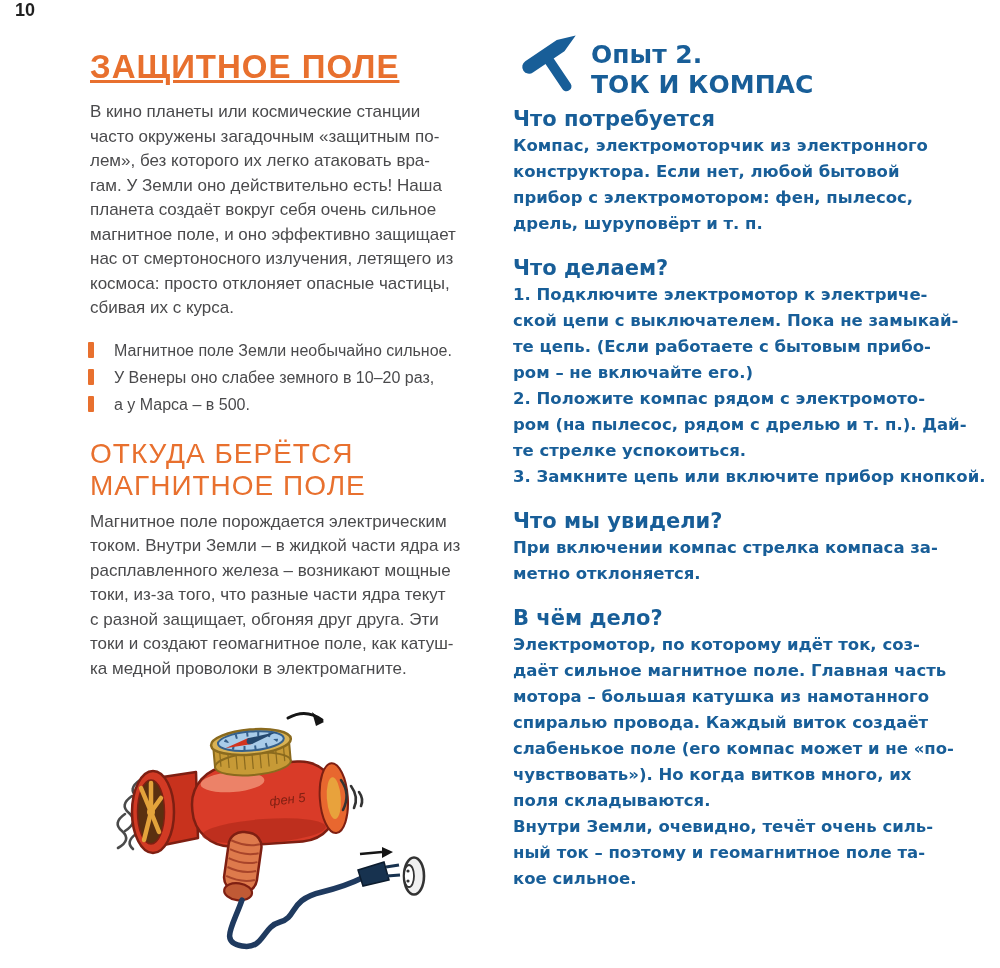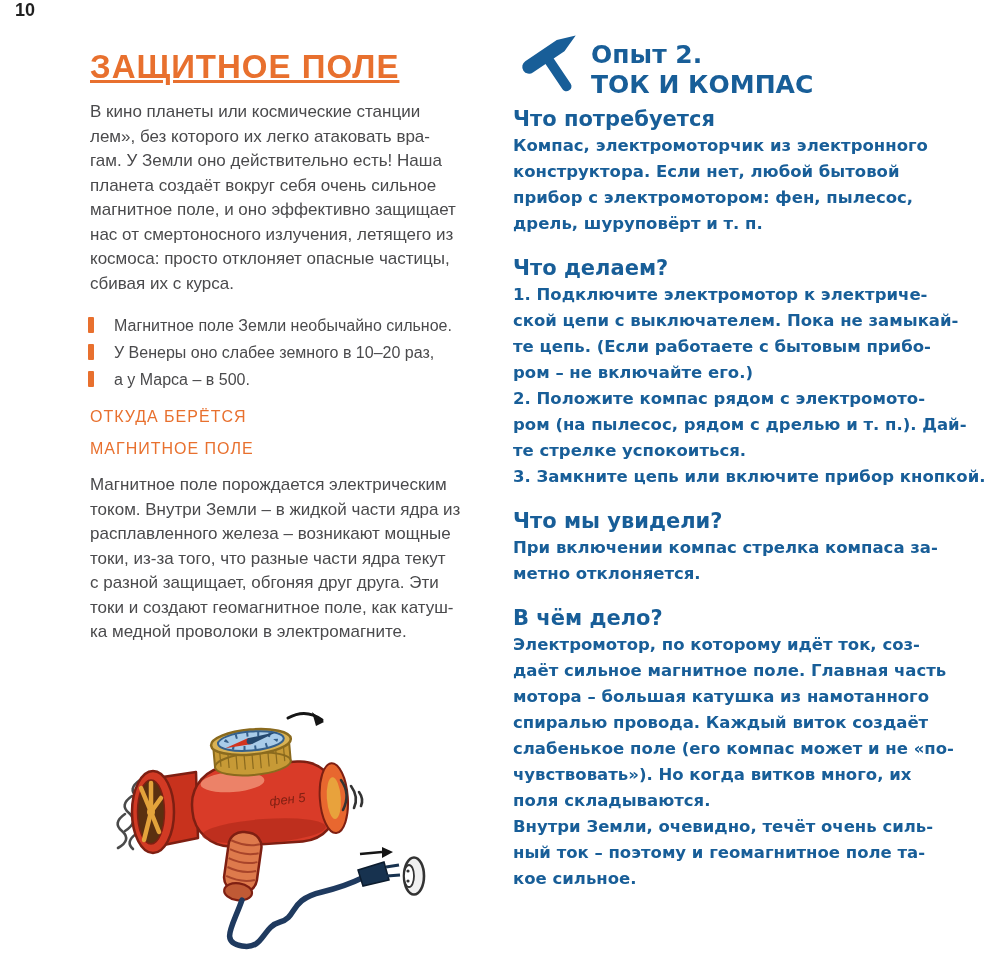--- a/index.html
+++ b/index.html
@@ -24,22 +24,22 @@
     font-size:33px;font-weight:800;letter-spacing:1px;
     color:#e8702e;
     text-decoration:underline;
   }
   .tline{white-space:nowrap;}
   .intro .tline{font-size:17px;line-height:24.5px;}
   .facts{margin-top:16px;margin-left:-2px;}
   .fact-row{display:flex;align-items:flex-start;font-size:16px;line-height:27px;}
   .fact-bar{flex:none;width:6px;height:16px;background:#e8702e;border-radius:1px;margin-top:5px;margin-right:20px;}
   .subtitle{
-    margin-top:8px;
-    color:#e8702e;font-size:16px;line-height:32px;font-weight:400;letter-spacing:1px;
+    margin-top:20px;
+    color:#e8702e;font-size:28px;line-height:32px;font-weight:400;letter-spacing:1px;
   }
   .bodytext{margin-top:8px;}
   .bodytext .tline{font-size:17px;line-height:24.5px;}
   .illustration{position:absolute;left:92px;top:684px;}
   
   .col-right{
     position:absolute;left:513px;top:26px;width:420px;
     color:#185e98;
     font-family:"DejaVu Sans", sans-serif;
   }
@@ -55,20 +55,21 @@
 </head>
 <body>
 
 <div class="page-number">10</div>
 
 <div class="col-left">
   <h1 class="main-title">ЗАЩИТНОЕ ПОЛЕ</h1>
 
   <div class="intro">
       <div class="tline">В кино планеты или космические станции</div>
+      <div class="tline">часто окружены загадочным «защитным по-</div>
       <div class="tline">лем», без которого их легко атаковать вра-</div>
       <div class="tline">гам. У Земли оно действительно есть! Наша</div>
       <div class="tline">планета создаёт вокруг себя очень сильное</div>
       <div class="tline">магнитное поле, и оно эффективно защищает</div>
       <div class="tline">нас от смертоносного излучения, летящего из</div>
       <div class="tline">космоса: просто отклоняет опасные частицы,</div>
       <div class="tline">сбивая их с курса.</div>
     </div>
 
   <div class="facts">

